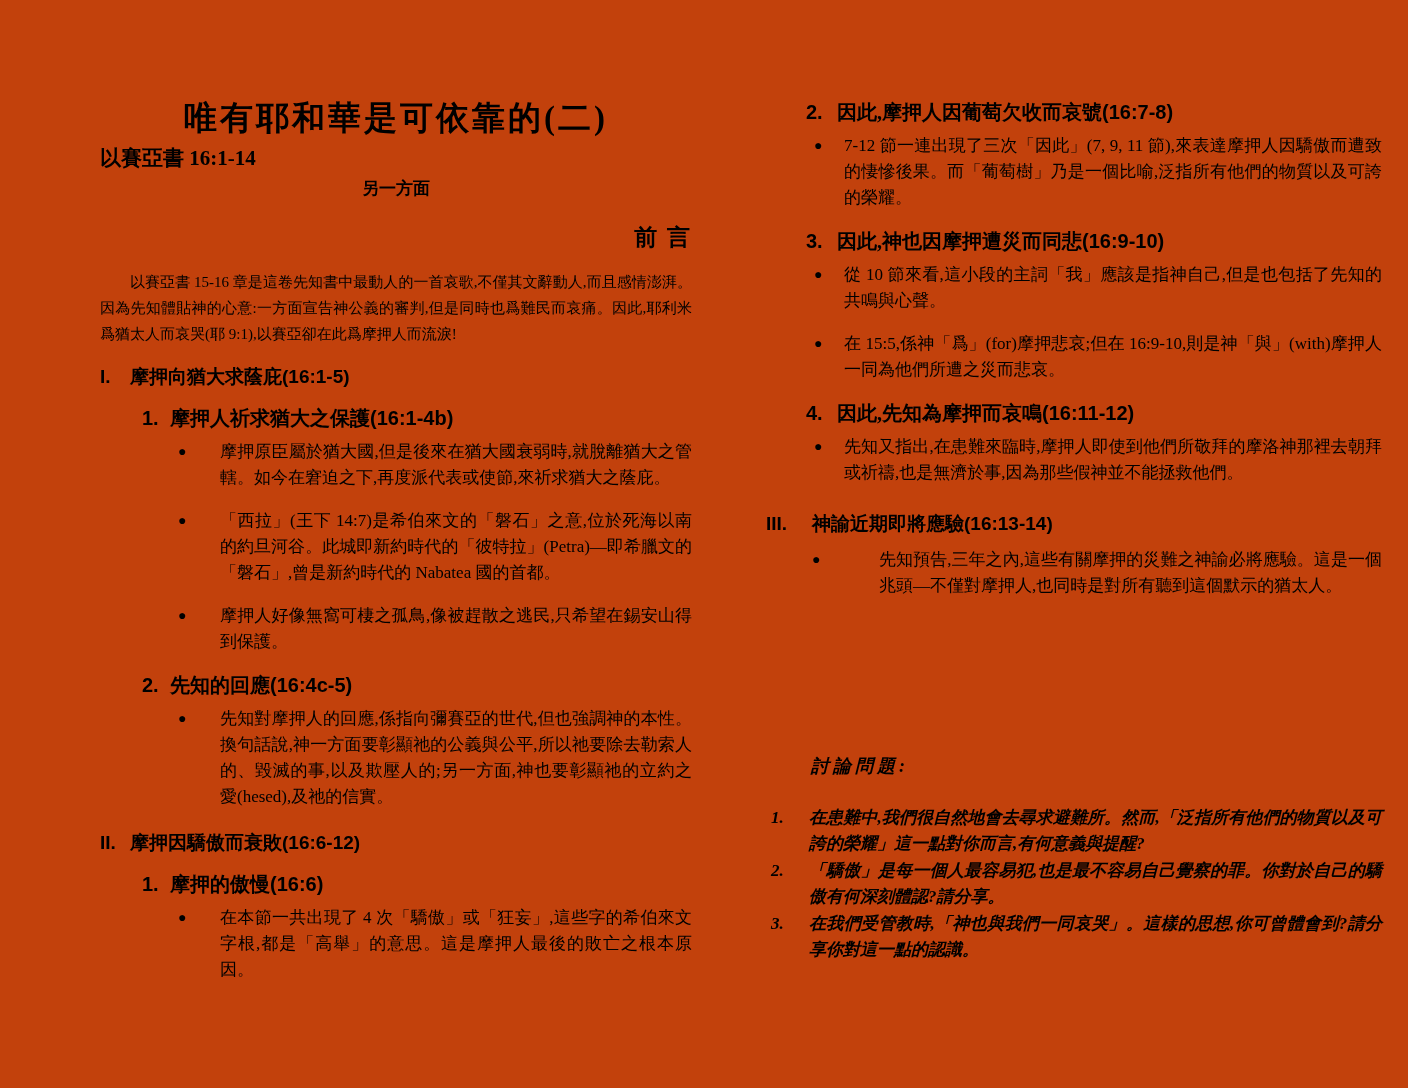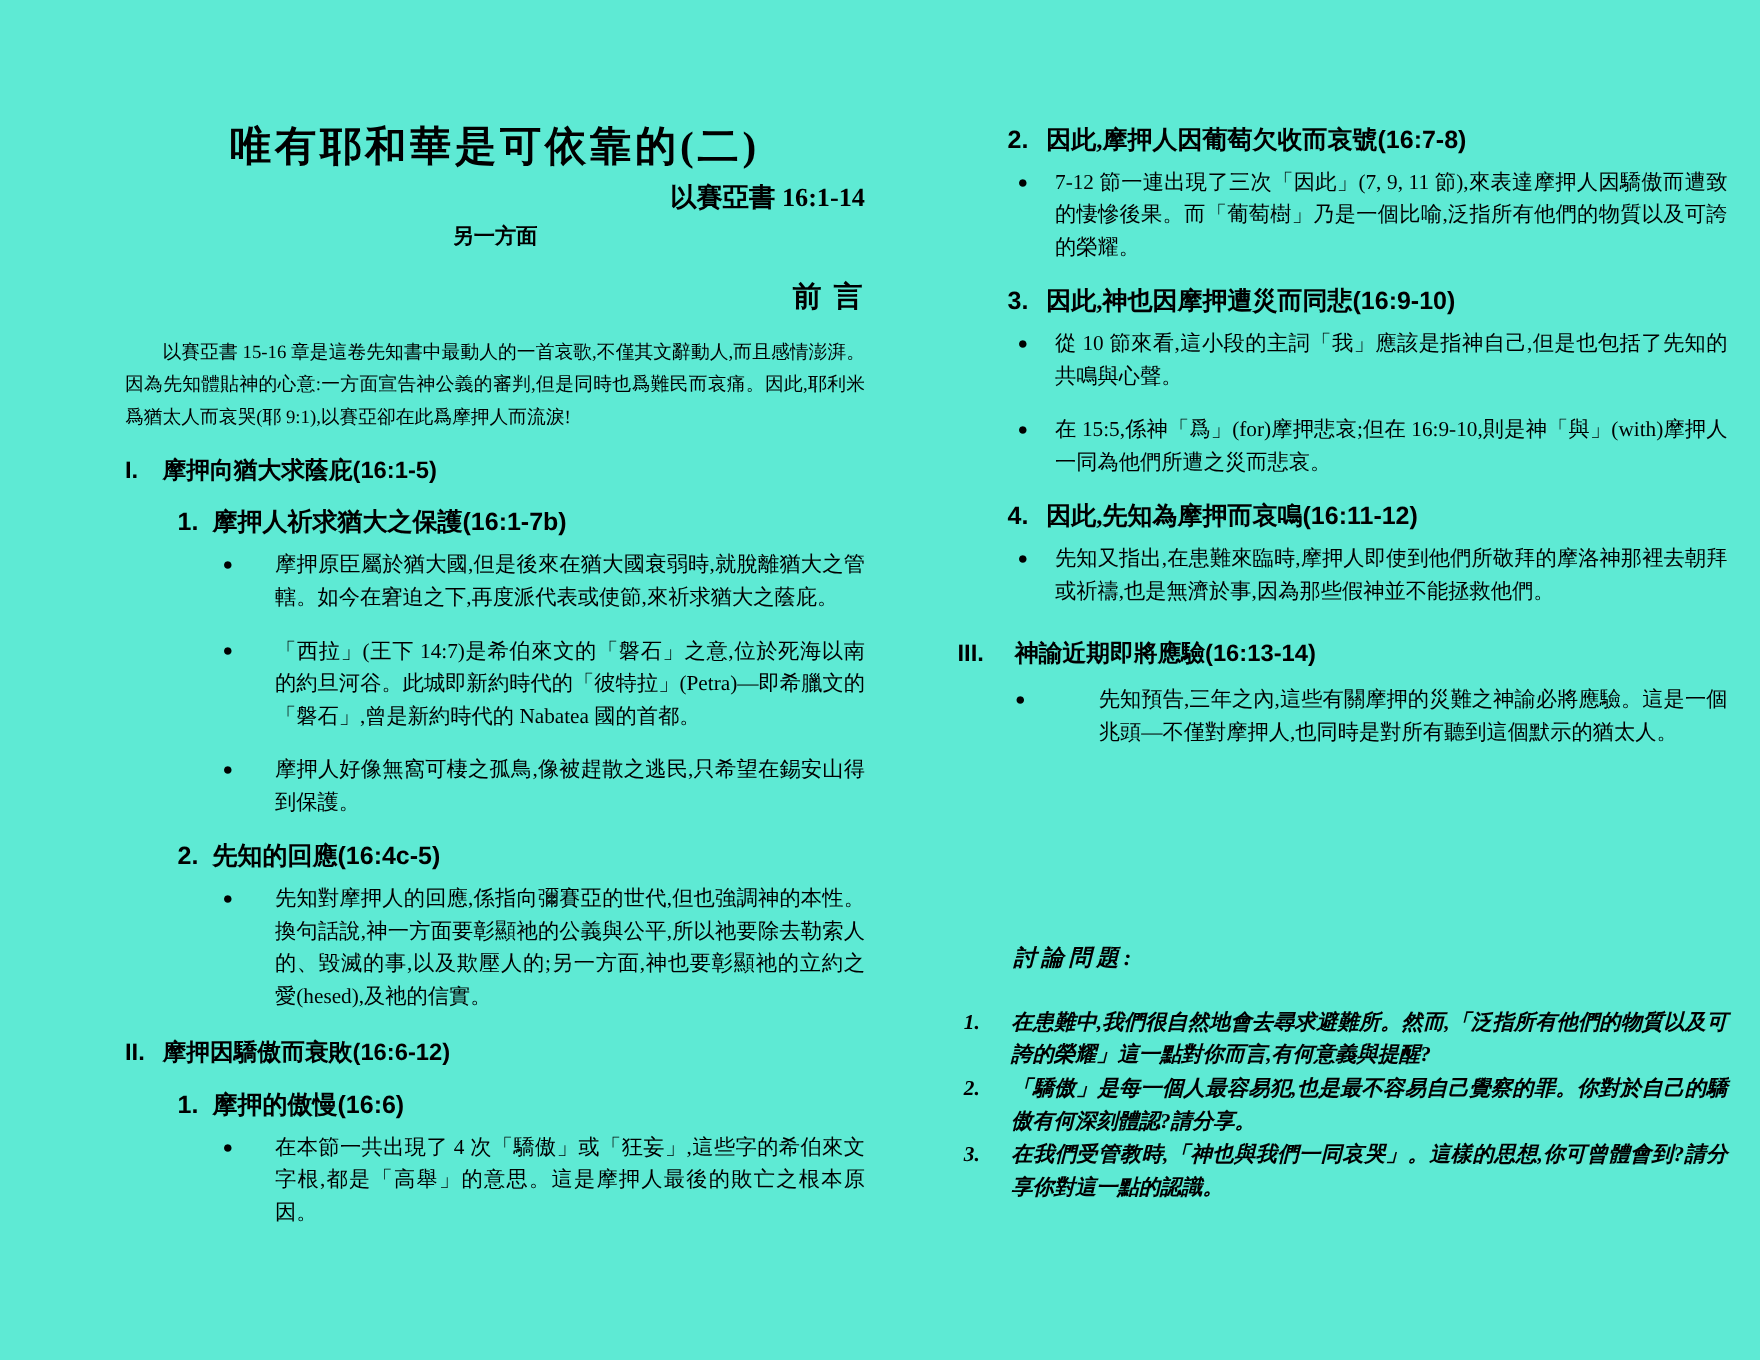--- a/index.html
+++ b/index.html
@@ -2,32 +2,32 @@
 <html><head>
 <meta charset="utf-8">
 <style>
   html, body { margin:0; padding:0; background:#ffffff; }
   body {
     width:1408px; height:1088px;
     color:#000;
     font-family:"Liberation Serif","DejaVu Serif",serif;
     -webkit-font-smoothing:antialiased;
   }
-  .page { position:relative; width:1408px; height:1088px; overflow:hidden; background:#5eead4; }
+  .page { position:relative; width:1408px; height:1088px; overflow:hidden; background:#c2410c; }
   .col { position:absolute; top:0; }
   .col-left  { left:100px; width:592px; }
   .col-right { left:766px; width:616px; }
 
   .sans { font-family:"Liberation Sans","DejaVu Sans",sans-serif; }
 
   .doc-title {
     margin-top:96px; text-align:center;
     font-size:33px; font-weight:bold; letter-spacing:3px; line-height:44px;
   }
-  .doc-subtitle { margin-top:4px; text-align:right; font-size:21px; font-weight:bold; line-height:28px; }
+  .doc-subtitle { margin-top:4px; text-align:left; font-size:21px; font-weight:bold; line-height:28px; }
   .doc-author   { margin-top:5px; text-align:center; font-size:17px; font-weight:bold; line-height:24px; }
 
   .preface-head { margin-top:22px; font-size:23px; font-weight:bold; letter-spacing:2px; line-height:30px;text-align:right; }
   .intro {
     margin:16px 0 0 0; font-size:15px; line-height:26px;
     text-indent:2em; text-align:justify;
   }
 
   .sec-head { margin-top:14px; font-size:19px; font-weight:bold; line-height:32px; }
   .sec-head .num { display:inline-block; min-width:30px; }
@@ -71,21 +71,21 @@
     <div class="doc-author">另一方面</div>
 
     <div class="preface-head">前 言</div>
     <p class="intro">以賽亞書 15-16 章是這卷先知書中最動人的一首哀歌,不僅其文辭動人,而且感情澎湃。因為先知體貼神的心意:一方面宣告神公義的審判,但是同時也爲難民而哀痛。因此,耶利米爲猶太人而哀哭(耶 9:1),以賽亞卻在此爲摩押人而流淚!</p>
 
     <div class="sec-head">
       <span class="num sans">I.</span><span>摩押向猶大求蔭庇</span><span class="ref sans">(16:1-5)</span>
     </div>
 
     <div class="sub-head">
-      <span class="num sans">1.</span><span>摩押人祈求猶大之保護</span><span class="ref sans">(16:1-7b)</span>
+      <span class="num sans">1.</span><span>摩押人祈求猶大之保護</span><span class="ref sans">(16:1-4b)</span>
     </div>
 
     <div class="bullet">
       <span class="dot sans">●</span><span>摩押原臣屬於猶大國,但是後來在猶大國衰弱時,就脫離猶大之管轄。如今在窘迫之下,再度派代表或使節,來祈求猶大之蔭庇。</span>
     </div>
     <div class="bullet">
       <span class="dot sans">●</span><span>「西拉」(王下 14:7)是希伯來文的「磐石」之意,位於死海以南的約旦河谷。此城即新約時代的「彼特拉」(Petra)—即希臘文的「磐石」,曾是新約時代的 Nabatea 國的首都。</span>
     </div>
     <div class="bullet">
       <span class="dot sans">●</span><span>摩押人好像無窩可棲之孤鳥,像被趕散之逃民,只希望在錫安山得到保護。</span>

